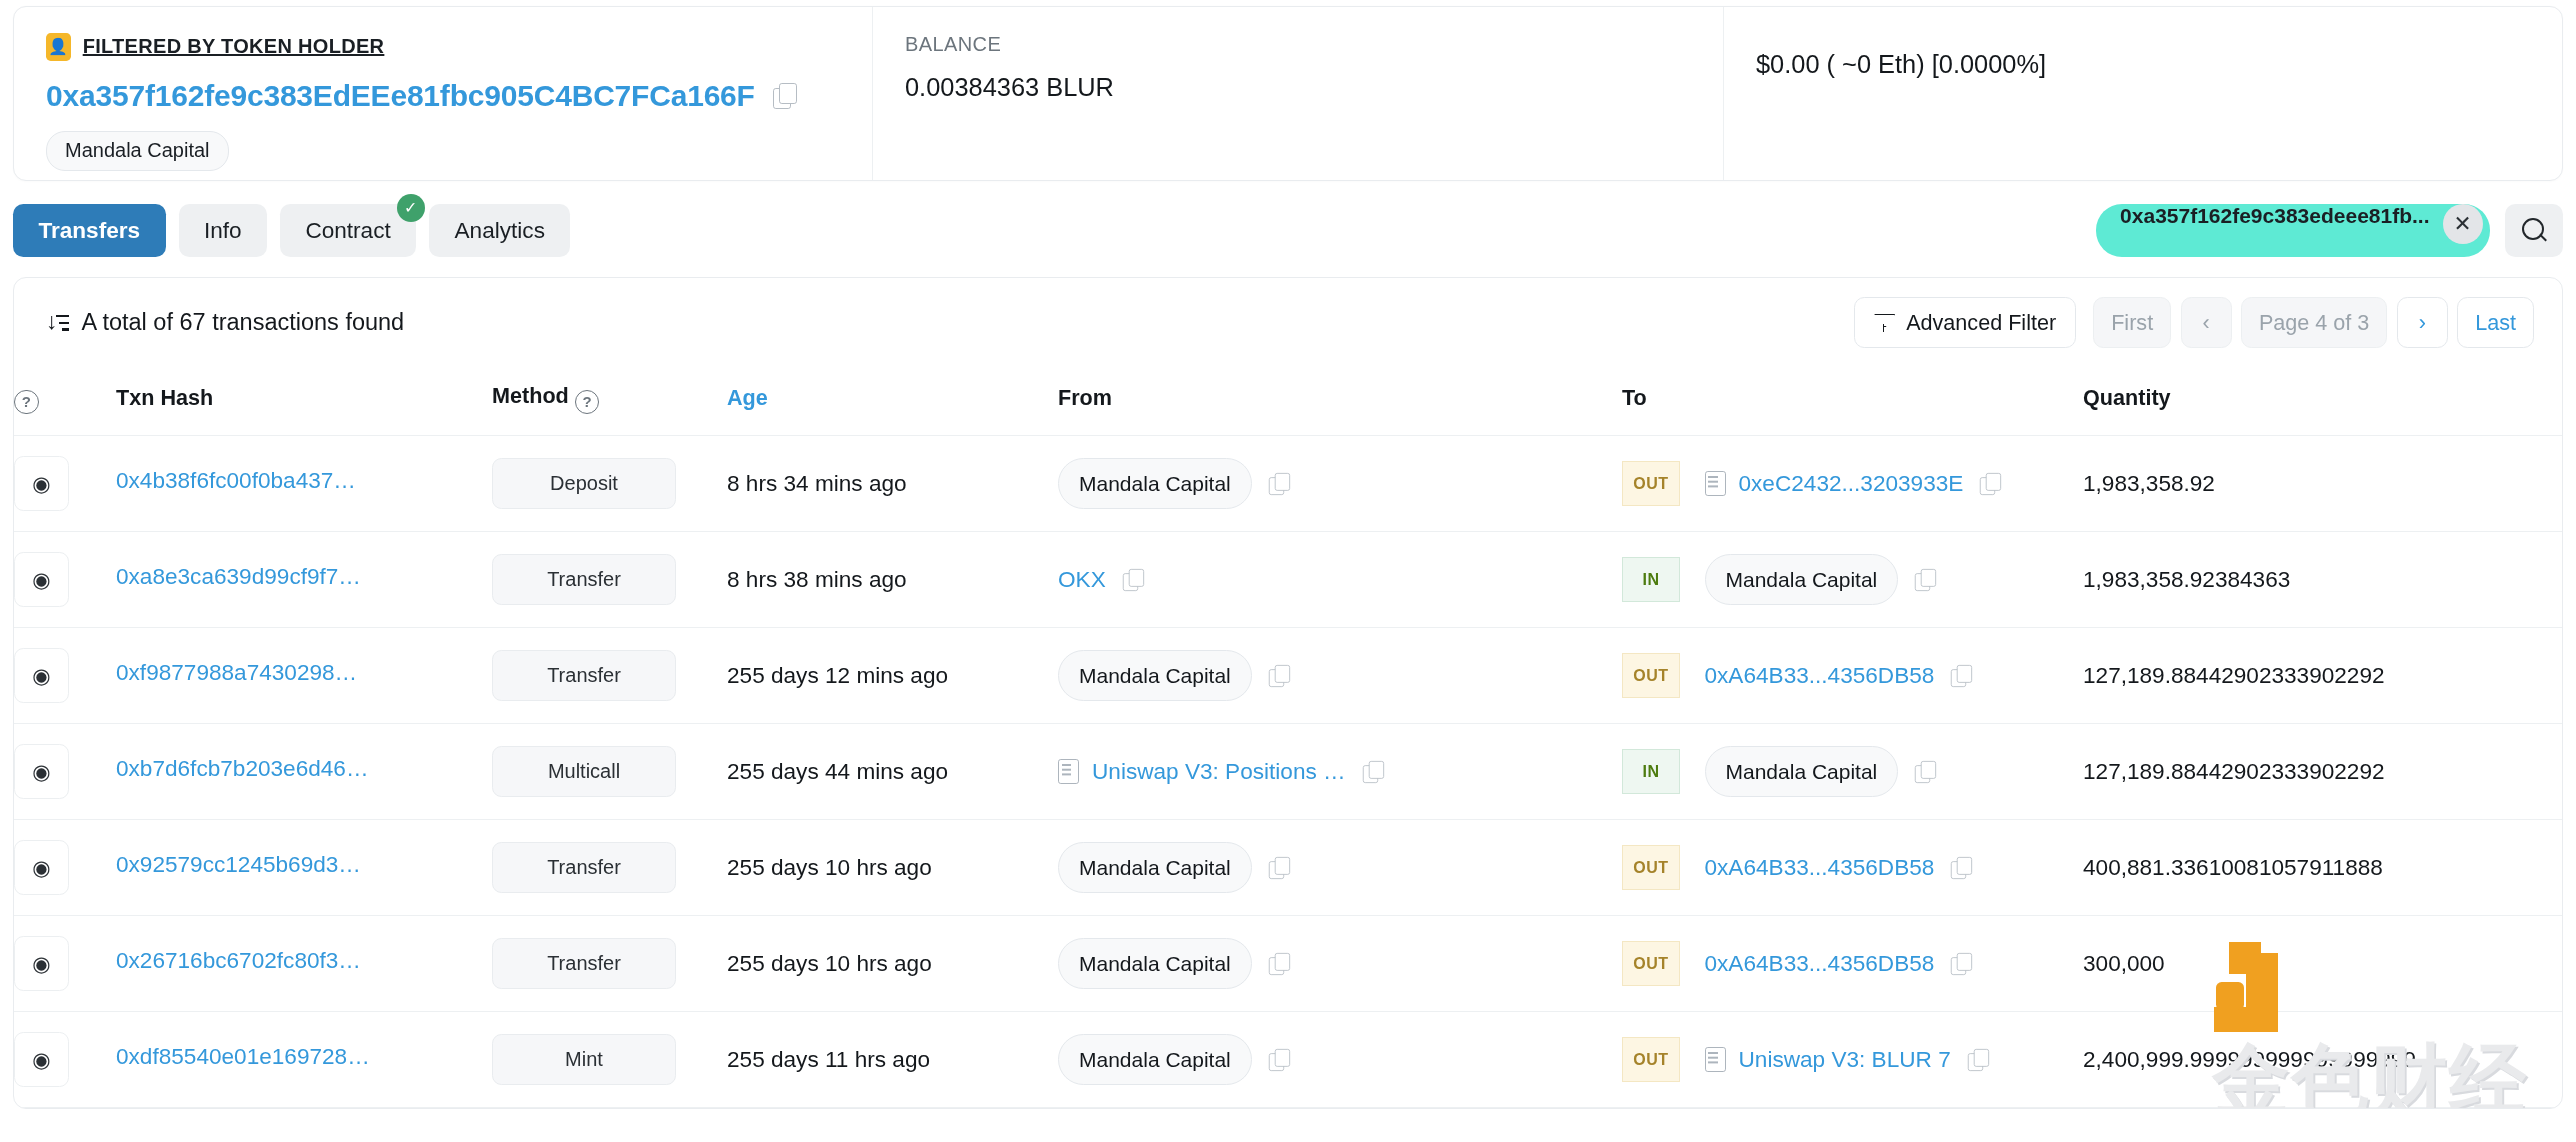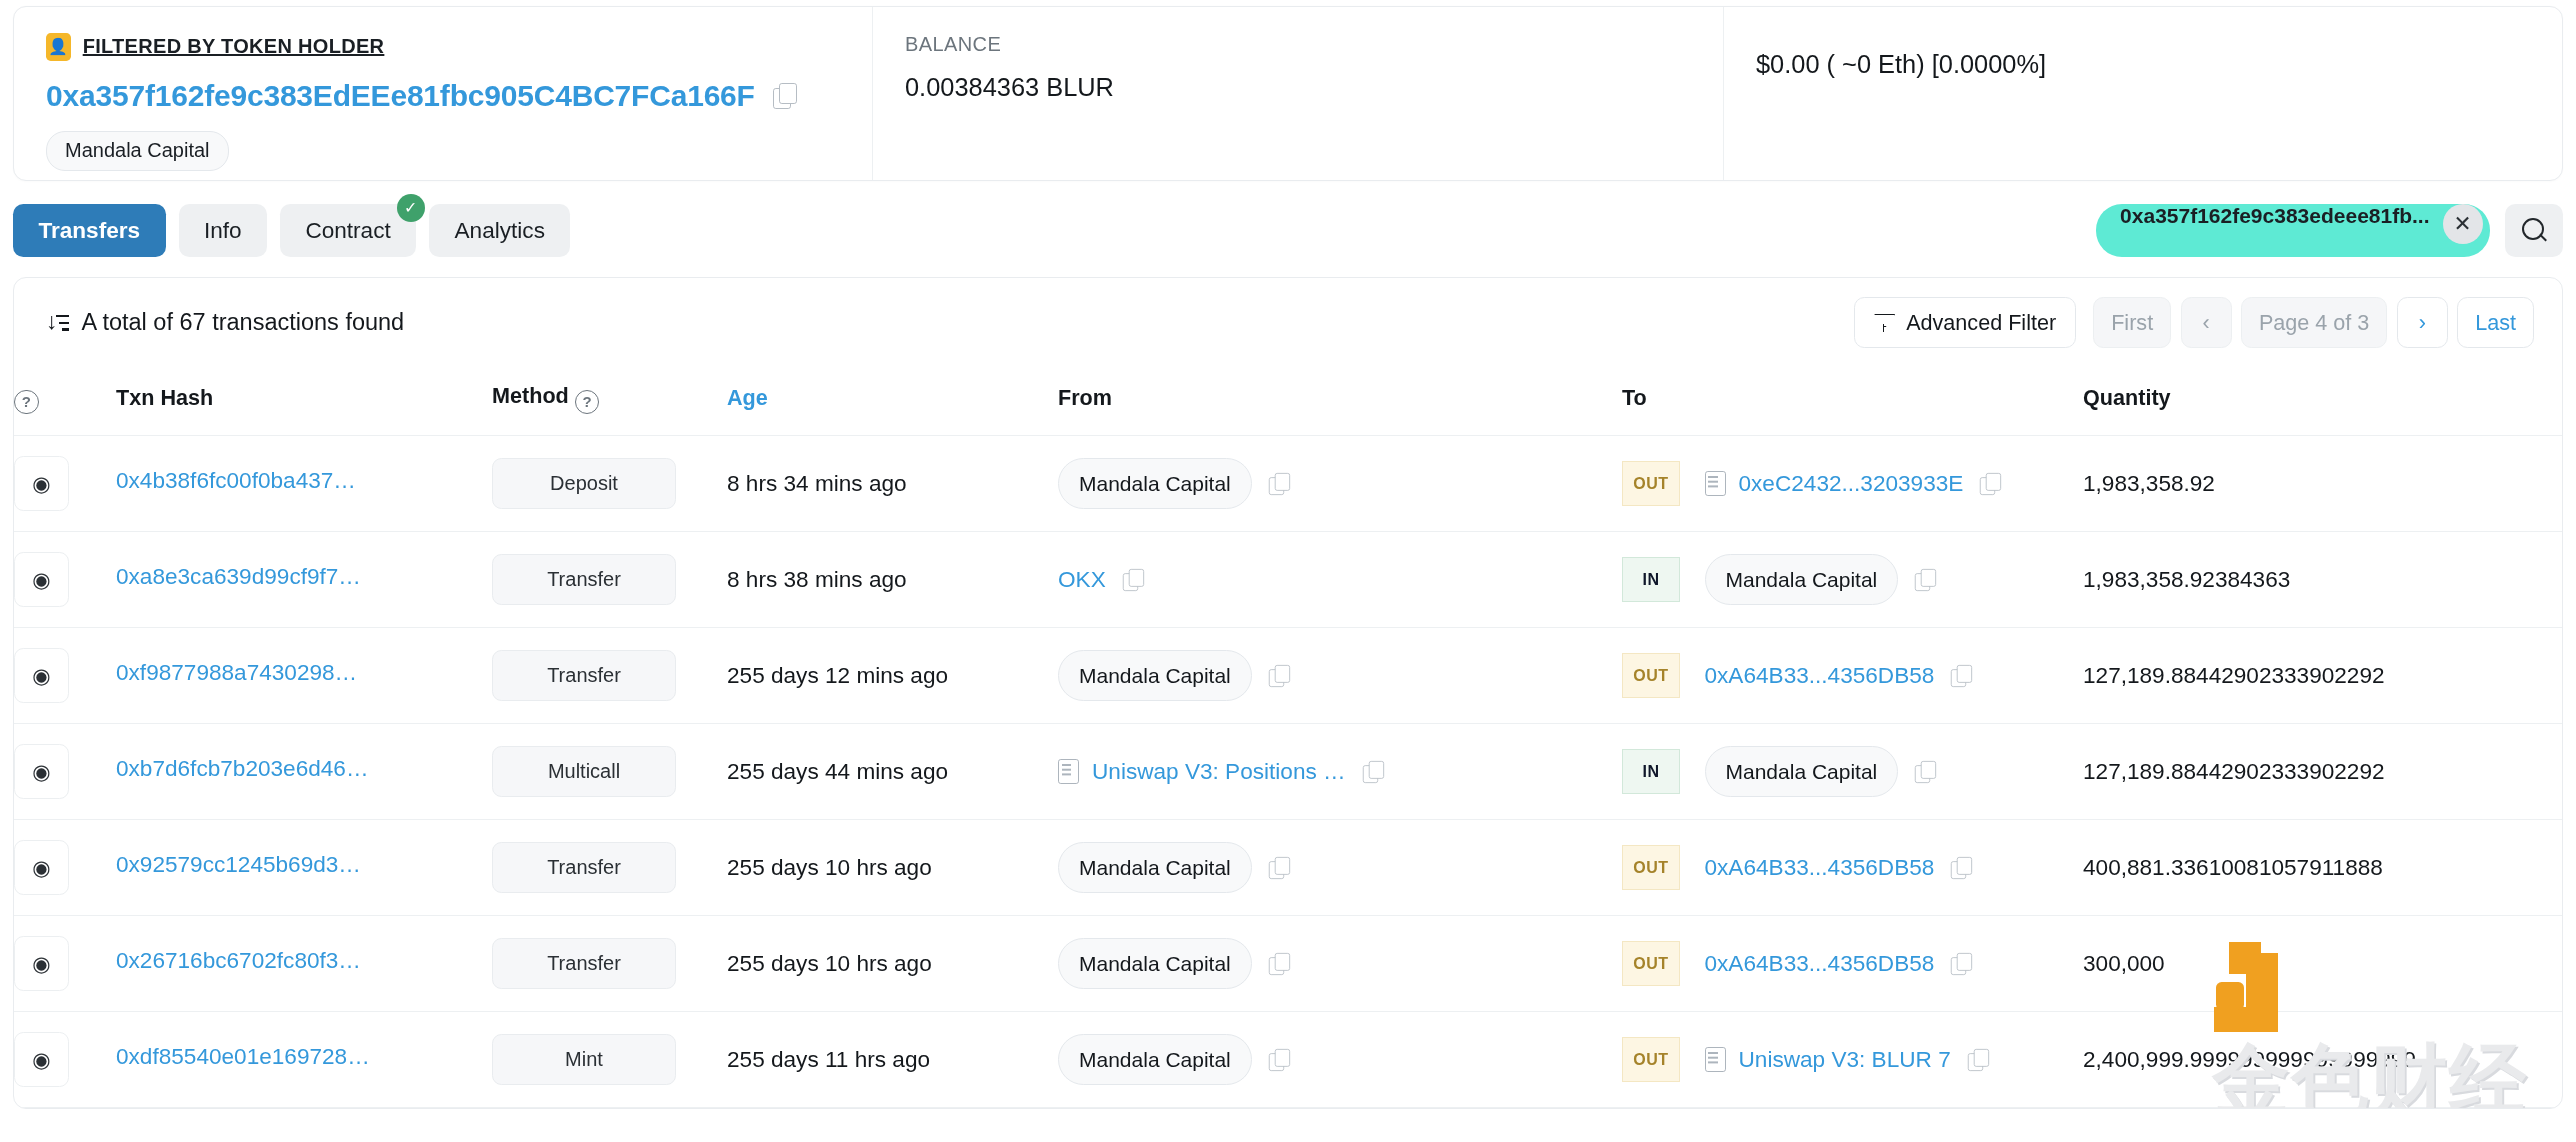--- a/index.html
+++ b/index.html
@@ -251,21 +251,21 @@
     content: ""; position: absolute; left: 2.8px; top: 3.8px;
     width: 9.4px; height: 1.9px; background: #adb5bd;
     box-shadow: 0 4.7px 0 #adb5bd, 0 9.4px 0 #adb5bd;
   }
   .dir-badge {
     display: inline-flex; align-items: center; justify-content: center;
     width: 58px; height: 45px; border-radius: 0;
     font-size: 16px; font-weight: bold; letter-spacing: 0.5px;
   }
   .dir-badge.out { background: #fdf6e3; border: 0.9px solid #f4e7c3; color: #a5832a; }
-  .dir-badge.in  { background: #eef7f1; border: 0.9px solid #d2e8da; color: #0f172a; }
+  .dir-badge.in  { background: #eef7f1; border: 0.9px solid #d2e8da; color: #4d7c0f; }
   .to-cell { display: flex; align-items: center; gap: 24.5px; }
   .to-inner { display: flex; align-items: center; gap: 13px; }
   .qty { font-size: 22.6px; color: #14181c; white-space: nowrap; }
 
   
   .watermark {
     position: absolute; right: 34px; bottom: -7.5px;
     display: flex; gap: 13px;
     pointer-events: none; user-select: none; flex-direction: column;
   }

